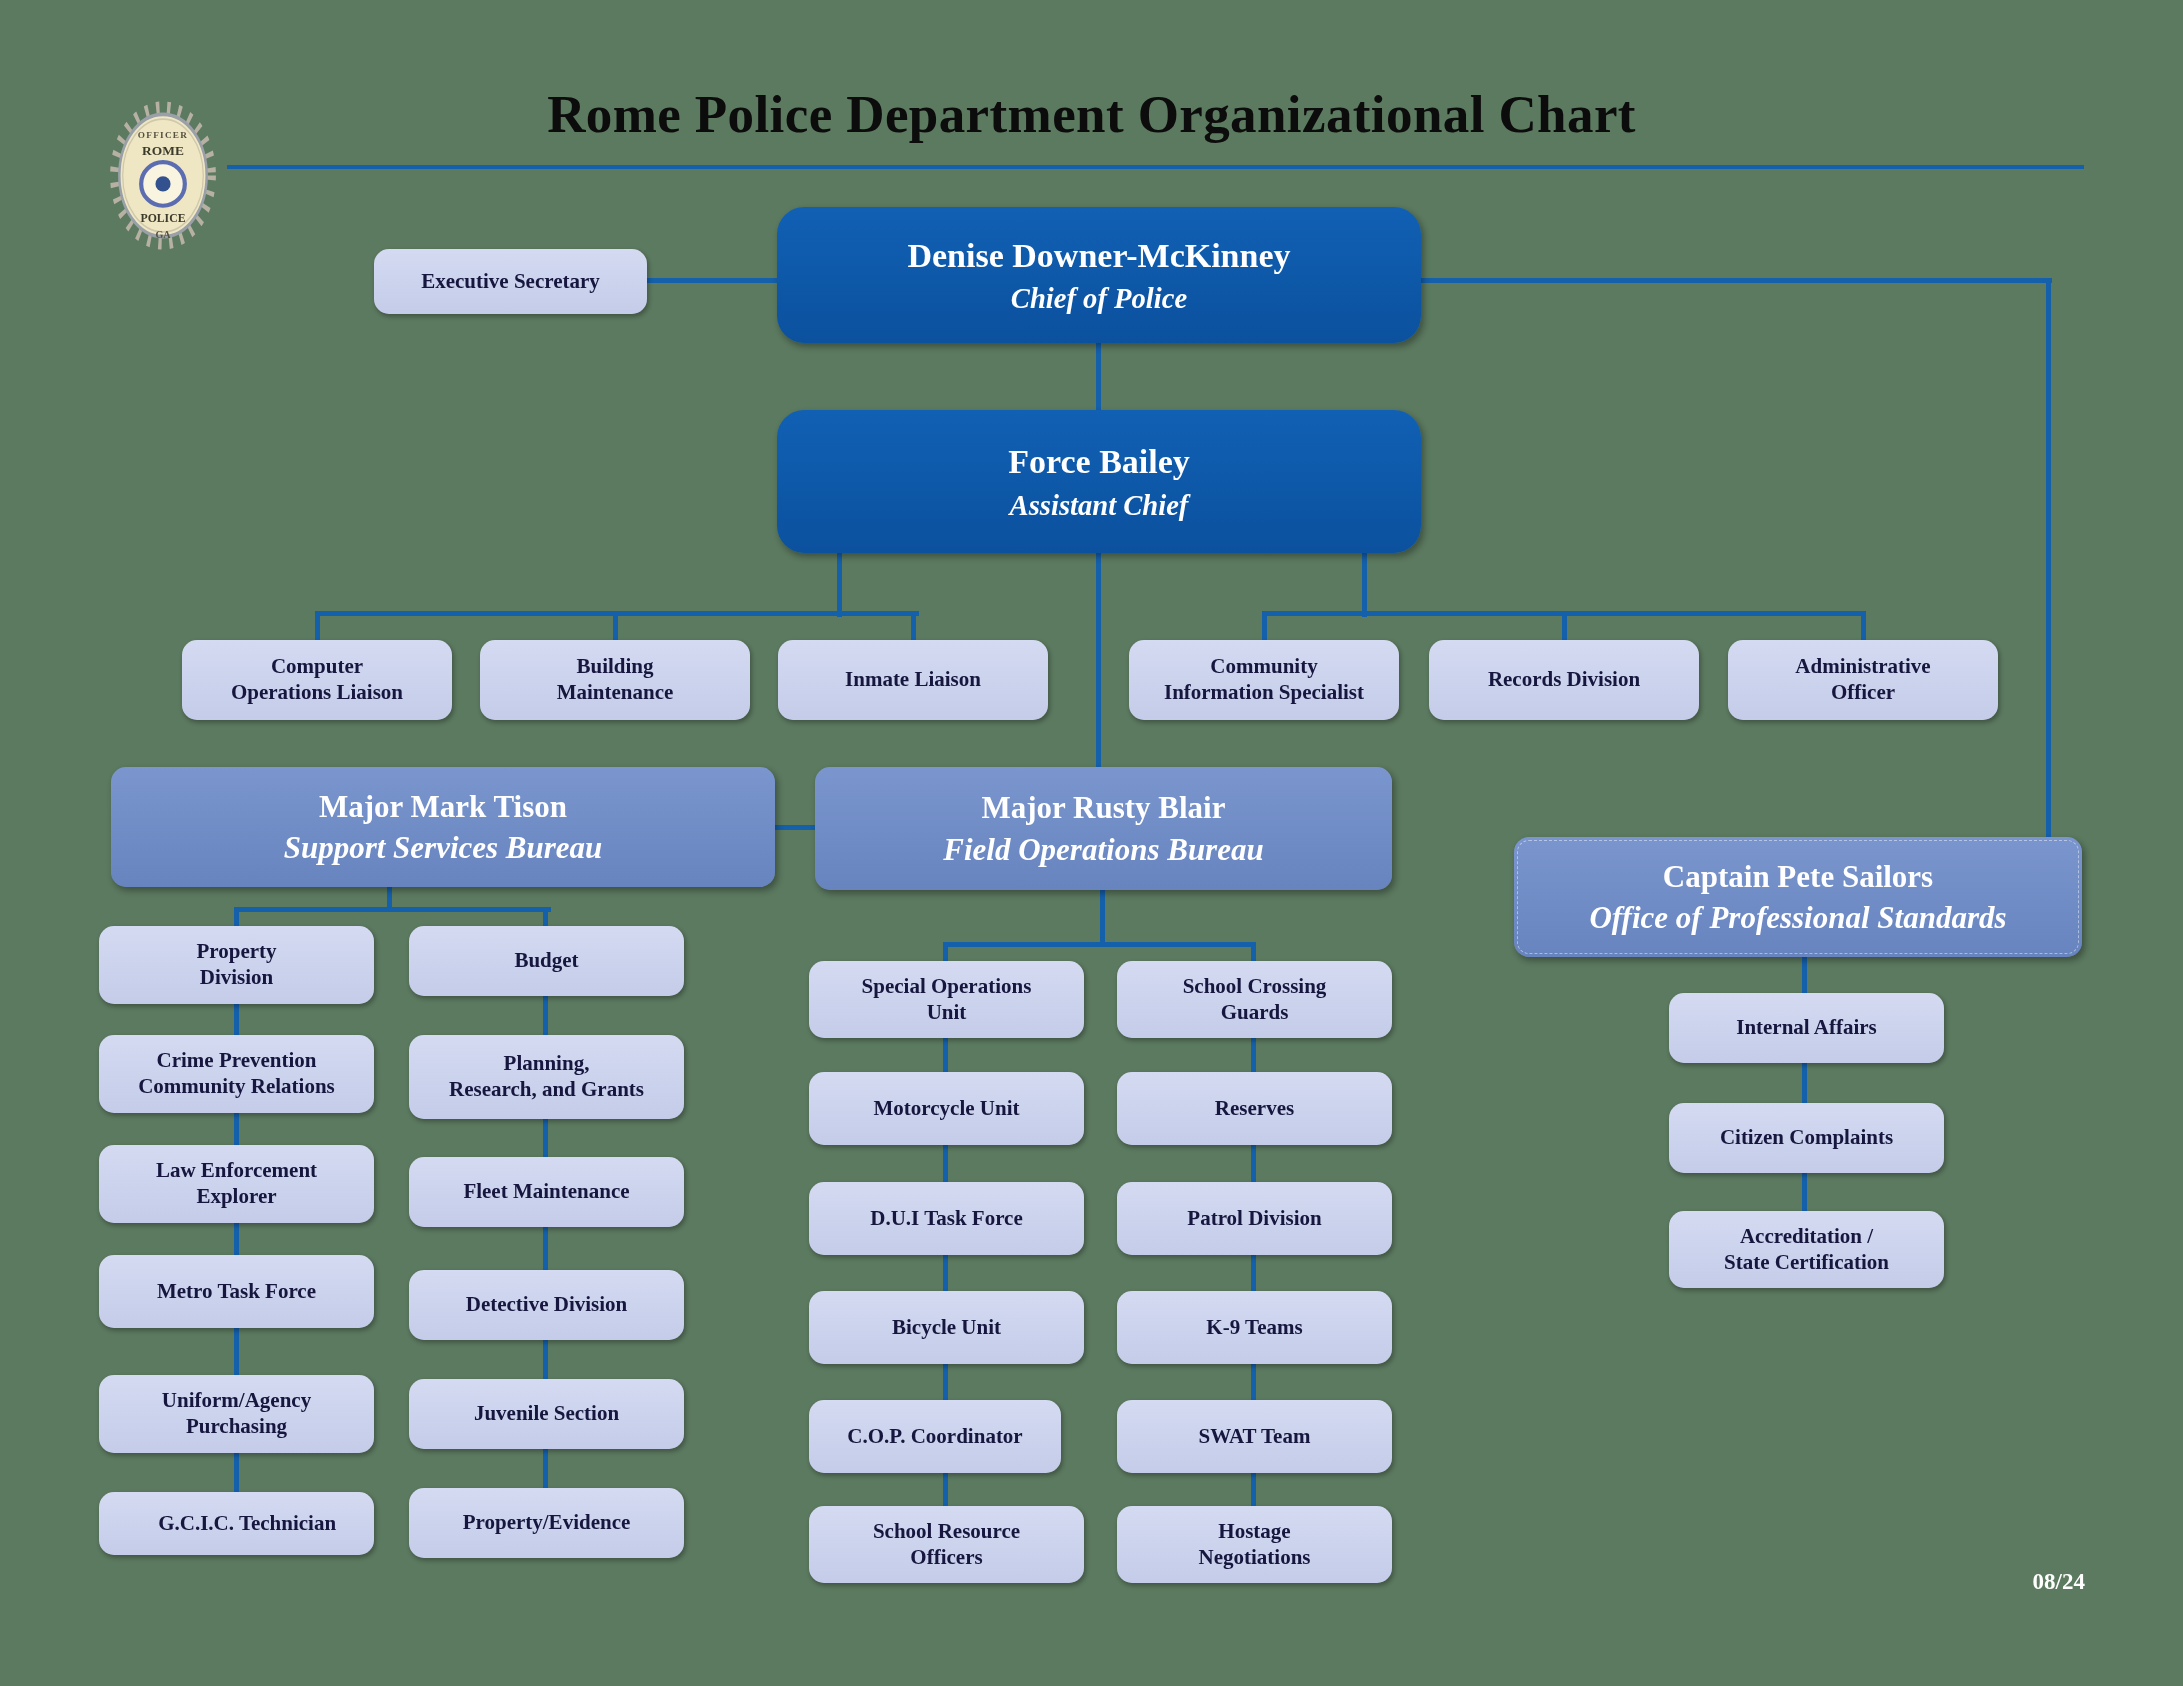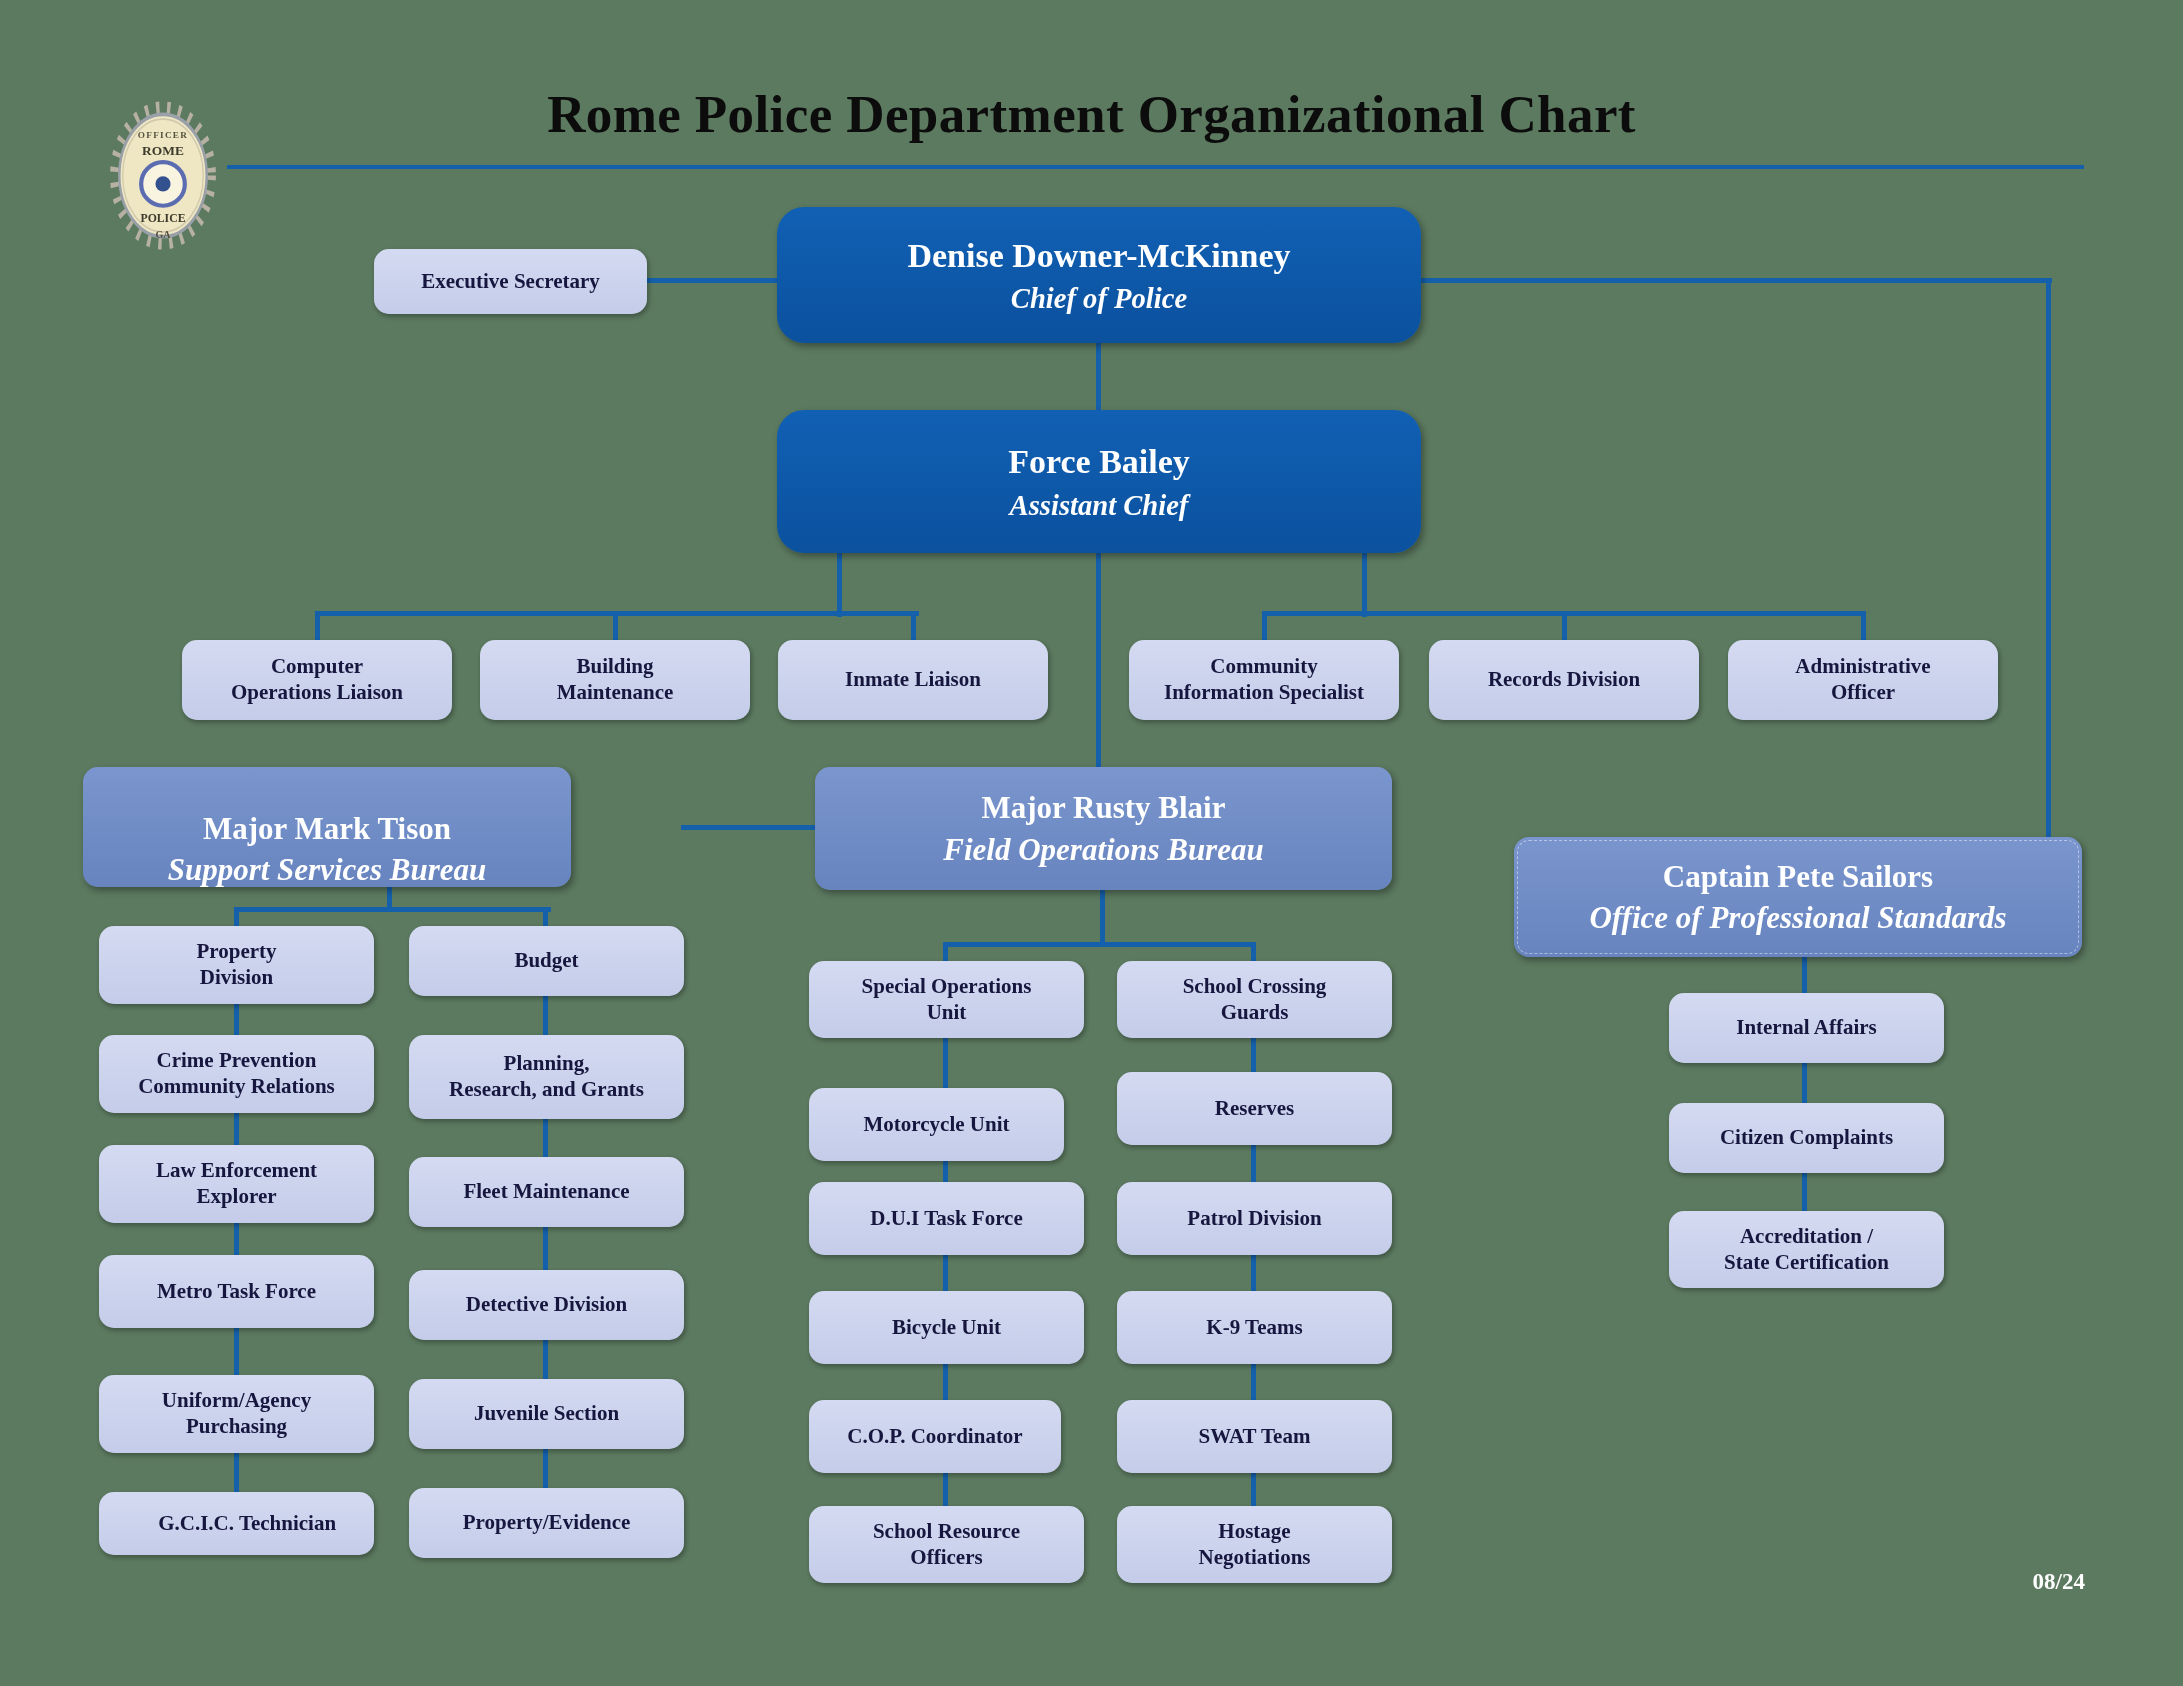--- a/index.html
+++ b/index.html
@@ -121,21 +121,21 @@
 Operations Liaison</div>
   <div class="box light" style="left:480px;top:640px;width:270px;height:80px;">Building
 Maintenance</div>
   <div class="box light" style="left:778px;top:640px;width:270px;height:80px;">Inmate Liaison</div>
   <div class="box light" style="left:1129px;top:640px;width:270px;height:80px;">Community
 Information Specialist</div>
   <div class="box light" style="left:1429px;top:640px;width:270px;height:80px;">Records Division</div>
   <div class="box light" style="left:1728px;top:640px;width:270px;height:80px;">Administrative
 Officer</div>
 
-  <div class="box mid" style="left:83px;top:767px;width:488px;height:120px;justify-content:flex-end;">
+  <div class="box mid" style="left:111px;top:767px;width:664px;height:120px;">
     <div class="name">Major Mark Tison</div>
     <div class="role">Support Services Bureau</div>
   </div>
 
   <div class="box mid" style="left:815px;top:767px;width:577px;height:123px;">
     <div class="name">Major Rusty Blair</div>
     <div class="role">Field Operations Bureau</div>
   </div>
 
   <div class="box mid dashed-edge" style="left:1514px;top:837px;width:568px;height:120px;">
@@ -157,21 +157,21 @@
   <div class="box light" style="left:409px;top:926px;width:275px;height:70px;">Budget</div>
   <div class="box light" style="left:409px;top:1035px;width:275px;height:84px;">Planning,
 Research, and Grants</div>
   <div class="box light" style="left:409px;top:1157px;width:275px;height:70px;">Fleet Maintenance</div>
   <div class="box light" style="left:409px;top:1270px;width:275px;height:70px;">Detective Division</div>
   <div class="box light" style="left:409px;top:1379px;width:275px;height:70px;">Juvenile Section</div>
   <div class="box light" style="left:409px;top:1488px;width:275px;height:70px;">Property/Evidence</div>
 
   <div class="box light" style="left:809px;top:961px;width:275px;height:77px;">Special Operations
 Unit</div>
-  <div class="box light" style="left:809px;top:1072px;width:255px;height:73px;margin-top:16px;">Motorcycle Unit</div>
+  <div class="box light" style="left:809px;top:1072px;width:275px;height:73px;">Motorcycle Unit</div>
   <div class="box light" style="left:809px;top:1182px;width:275px;height:73px;">D.U.I Task Force</div>
   <div class="box light" style="left:809px;top:1291px;width:275px;height:73px;">Bicycle Unit</div>
   <div class="box light" style="left:809px;top:1400px;width:252px;height:73px;">C.O.P. Coordinator</div>
   <div class="box light" style="left:809px;top:1506px;width:275px;height:77px;">School Resource
 Officers</div>
 
   <div class="box light" style="left:1117px;top:961px;width:275px;height:77px;">School Crossing
 Guards</div>
   <div class="box light" style="left:1117px;top:1072px;width:275px;height:73px;">Reserves</div>
   <div class="box light" style="left:1117px;top:1182px;width:275px;height:73px;">Patrol Division</div>

